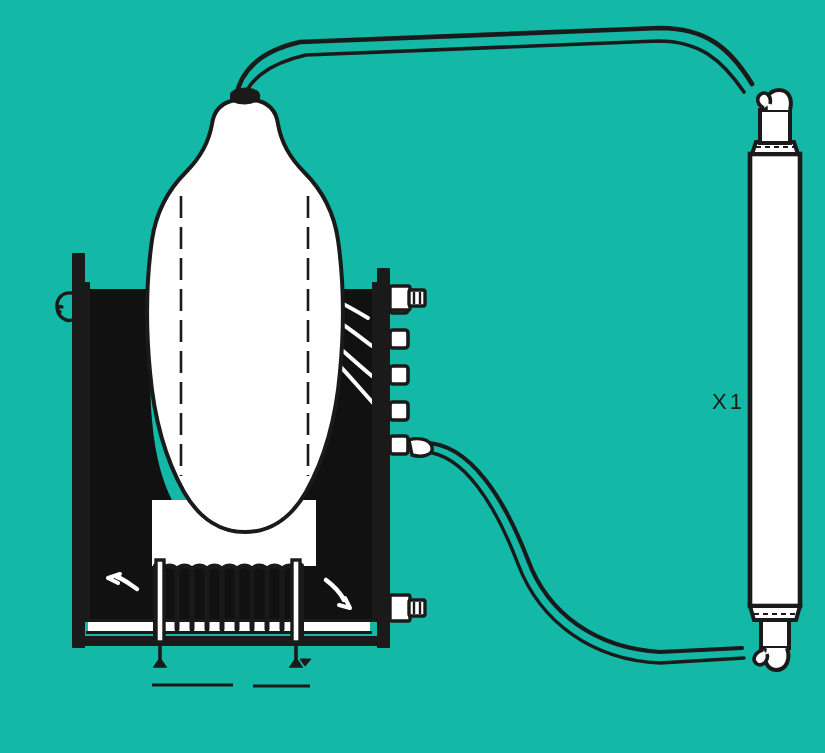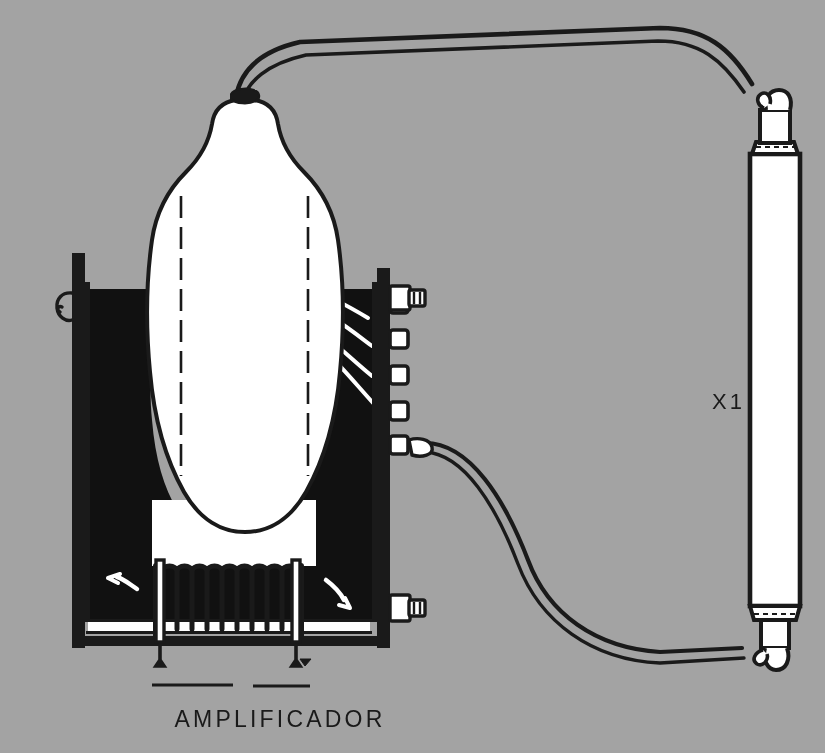--- a/index.html
+++ b/index.html
@@ -7,21 +7,21 @@
     padding: 0;
     background: #ffffff;
   }
   body {
     font-family: "Liberation Sans", sans-serif;
   }
   #stage {
     position: relative;
     width: 825px;
     height: 753px;
-    background: #a3a3a3;
+    background: #14b8a6;
     overflow: hidden;
   }
   #diagram-svg {
     position: absolute;
     left: 0;
     top: 0;
     width: 825px;
     height: 753px;
     display: block;
   }
@@ -228,15 +228,14 @@
 
     <g stroke="#1a1a1a" stroke-width="3.2" stroke-linecap="butt">
       <line x1="152" y1="685" x2="233" y2="685"></line>
       <line x1="253" y1="686" x2="310" y2="686"></line>
     </g>
 
   </svg>
 
   <div class="cap-label" id="label-x1">X1</div>
 
-  <div class="cap-label" id="caption-amplificador">AMPLIFICADOR</div>
 
 </div>
 
 </body></html>

